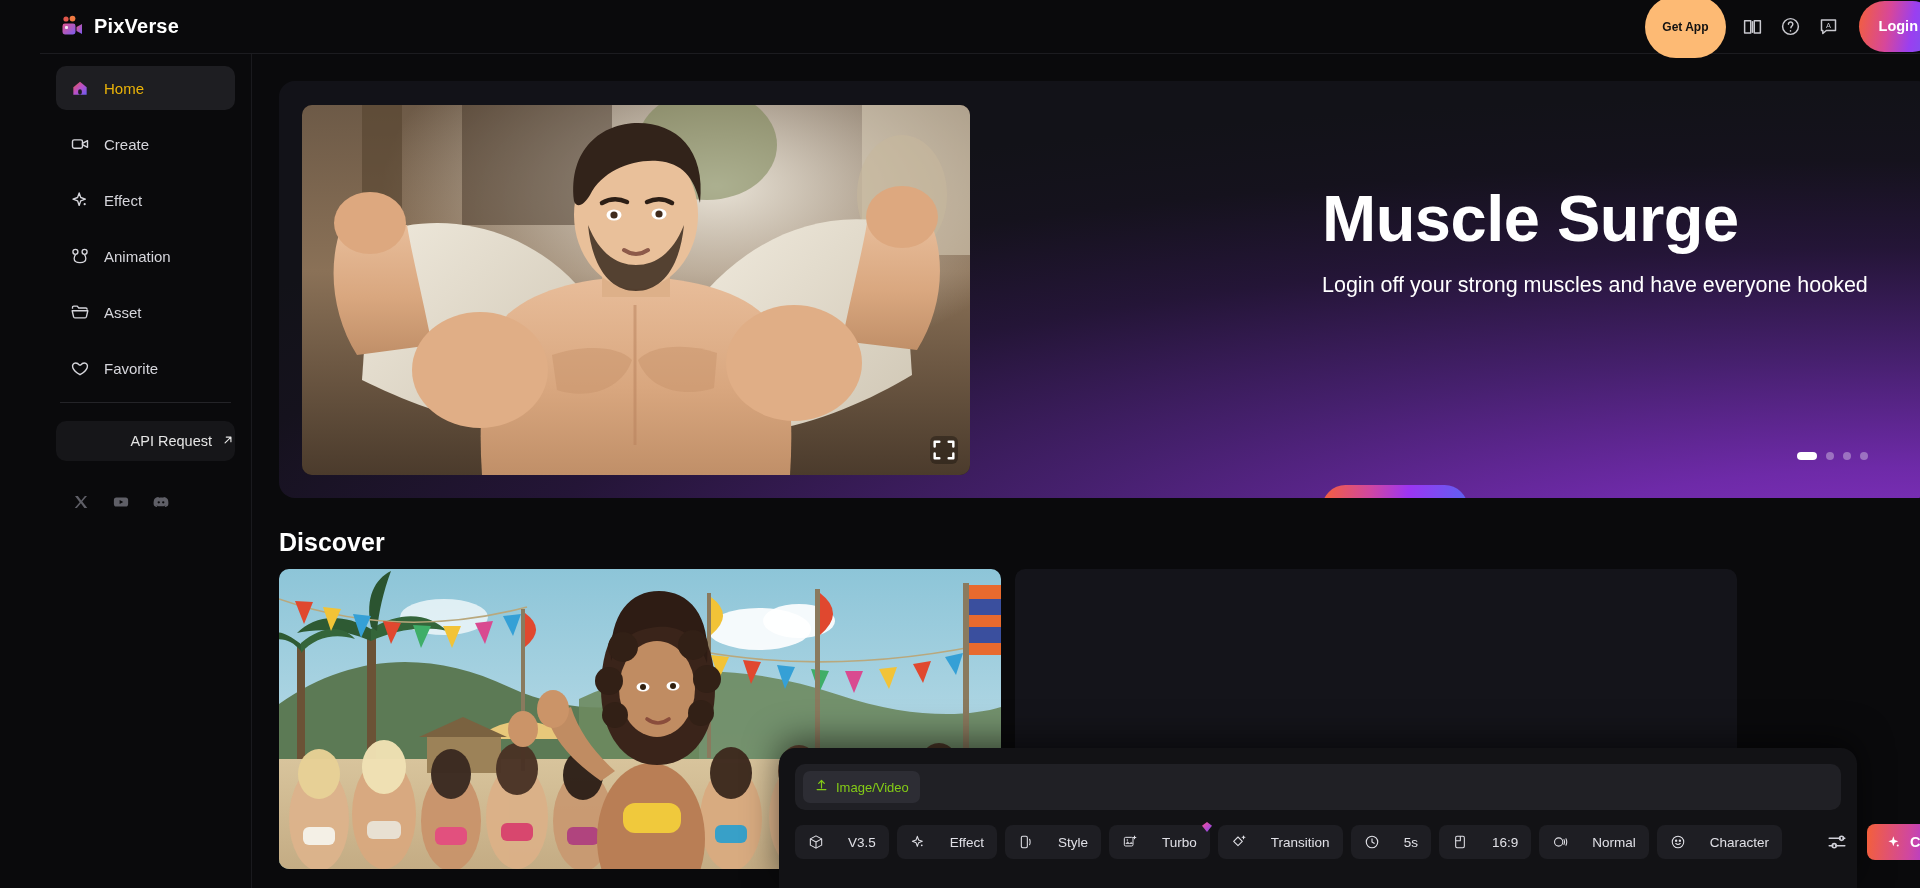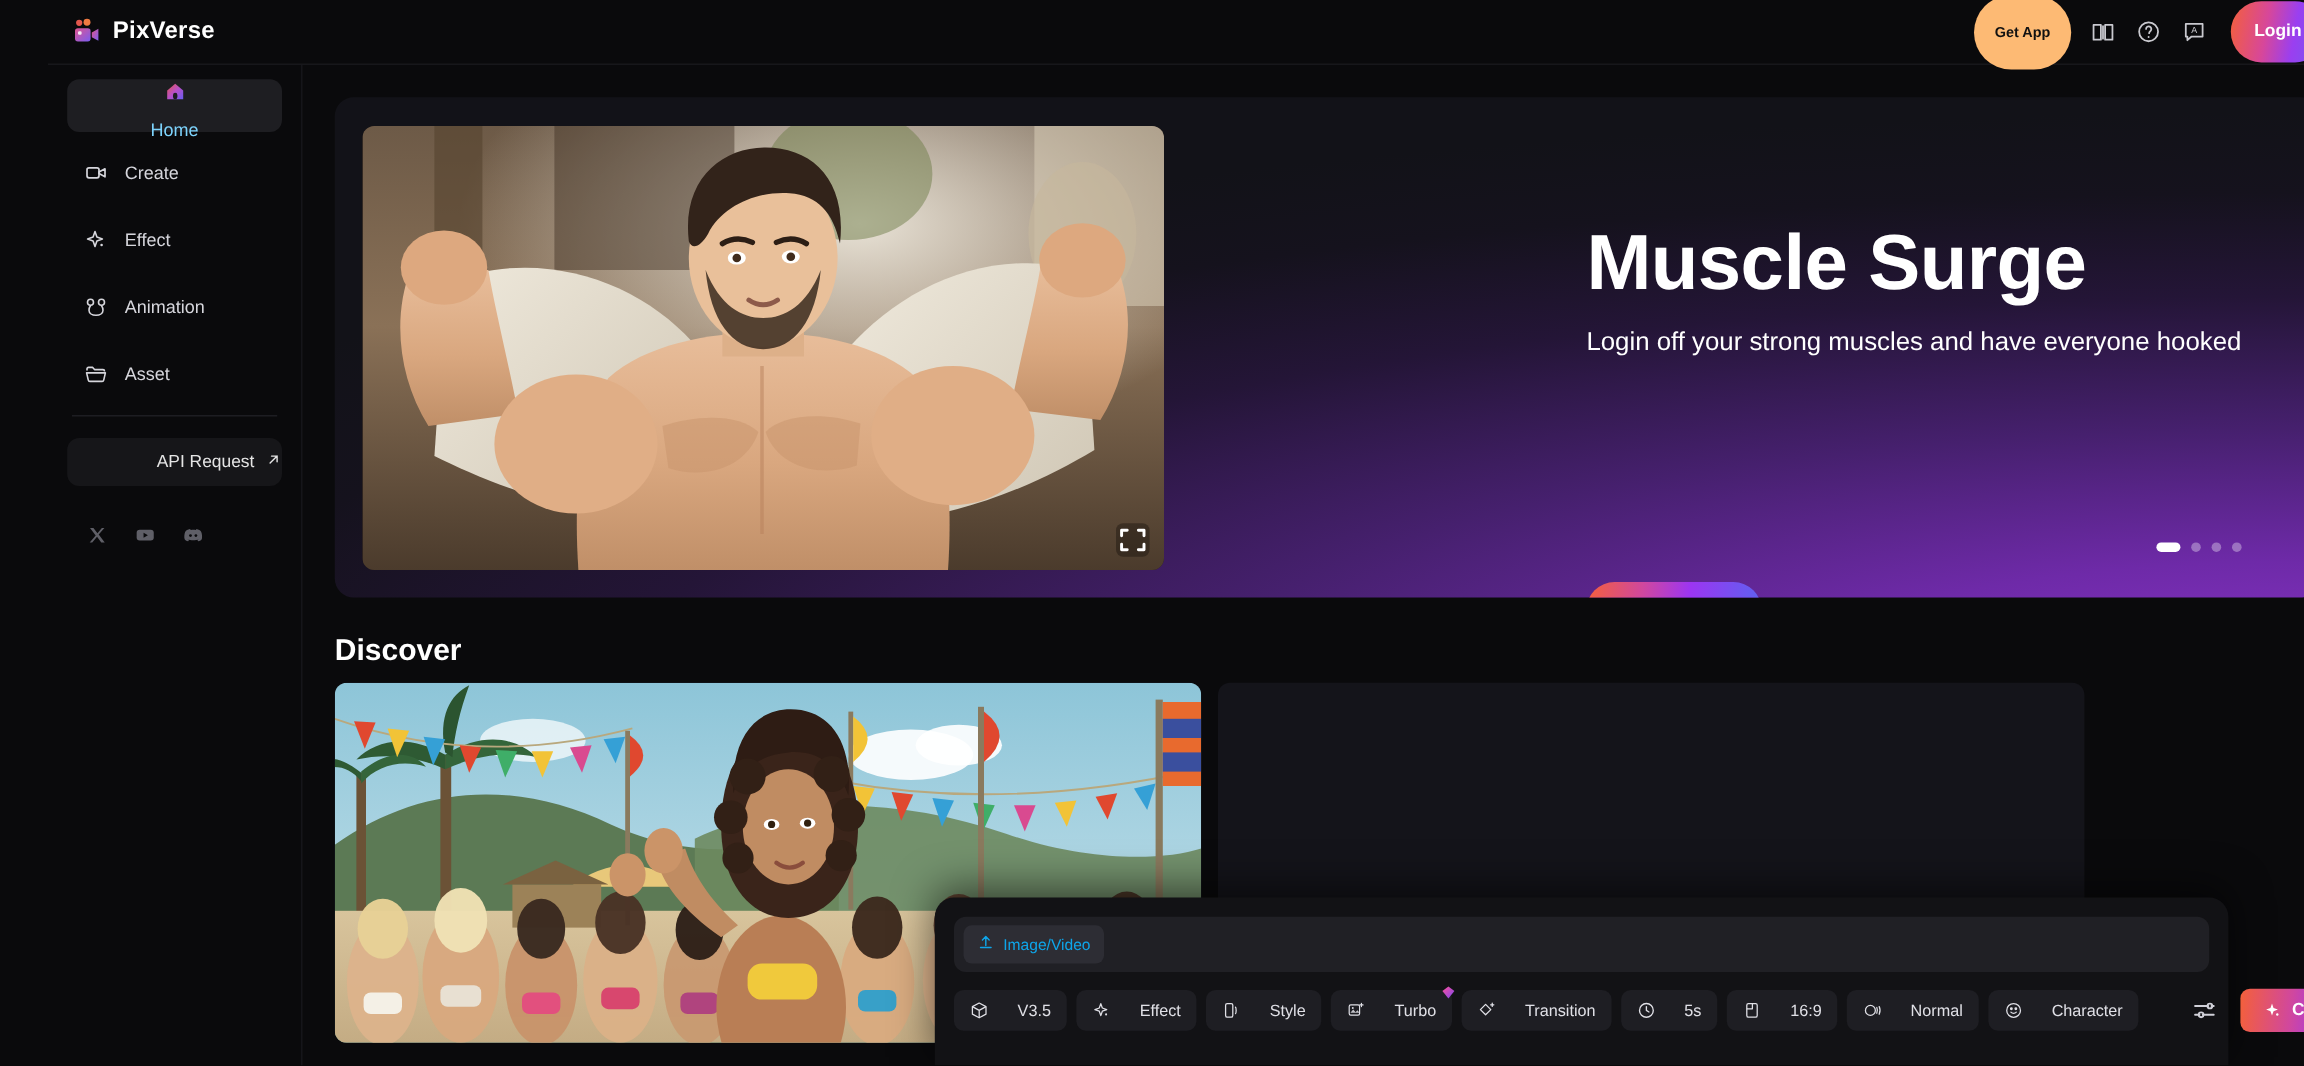--- a/index.html
+++ b/index.html
@@ -44,21 +44,21 @@
   .sidebar {
     position: absolute; top: 54px; left: 0; width: 212px; height: 834px;
     background: #0a0a0c; border-right: 1px solid #1a1a1e;
     padding: 12px 16px 0 16px; z-index: 30;
   }
   .nav-item {
     display: flex; align-items: center; gap: 14px;
     height: 44px; border-radius: 10px; padding: 0 14px; cursor: pointer;
     color: #d6d6dc; font-size: 15px; margin-bottom: 12px;
   }
-  .nav-item.active { background: #1e1e22; color: #7dd3fc; flex-direction: column; }
+  .nav-item.active { background: #1e1e22; color: #eab308; }
   .nav-ico { width: 20px; height: 20px; display: flex; align-items: center; justify-content: center; flex: 0 0 20px; }
   .nav-divider { height: 1px; background: #242428; margin: 12px 4px 18px 4px; }
   .api-btn {
     display: flex; align-items: center; justify-content: flex-end; gap: 9px;
     height: 40px; border-radius: 10px; background: #161619;
     color: #e5e5e5; font-size: 14.5px; cursor: pointer;
   }
   .socials { display: flex; gap: 22px; padding: 32px 0 0 16px; }
   .soc-ico { width: 18px; height: 18px; color: #5f5f67; cursor: pointer; display:flex; align-items:center; justify-content:center;}
   .footer-links { padding: 24px 0 0 12px; display: flex; flex-direction: column; gap: 6px; }
@@ -115,21 +115,21 @@
     background: #121215; border-radius: 16px 16px 0 0;
     box-shadow: 0 -8px 34px rgba(0,0,0,.55);
     padding: 16px; z-index: 50;
   }
   .prompt-input-row {
     display: flex; align-items: center; height: 46px;
     background: #202025; border-radius: 10px; padding: 0 8px;
   }
   .img-video-btn {
     display: flex; align-items: center; gap: 7px; height: 32px; padding: 0 11px;
-    background: #2d2d34; border-radius: 7px; font-size: 13px; color: #0ea5e9; cursor: pointer;
+    background: #2d2d34; border-radius: 7px; font-size: 13px; color: #84cc16; cursor: pointer;
     white-space: nowrap;
   }
   .prompt-text {
     flex: 1; background: transparent; border: none; outline: none;
     color: #d5d5dd; font-size: 15px; font-family: "Liberation Sans", sans-serif;
     padding-left: 14px;
   }
   .prompt-text::placeholder { color: #8b8b95; }
   .chip-row { display: flex; align-items: center; gap: 8px; margin-top: 14px; }
   .chip {
@@ -254,20 +254,28 @@
     <div class="nav-item">
       <span class="nav-ico">
         <svg viewBox="0 0 24 24" width="20" height="20" fill="none" stroke="currentColor" stroke-width="1.6" stroke-linejoin="round">
           <path d="M3 8.2V6.5A1.5 1.5 0 014.5 5h4.2l1.8 2.2H19a1.5 1.5 0 011.5 1.5v.5"></path>
           <path d="M2.6 10.5h18.8l-1.7 7.2a1.6 1.6 0 01-1.6 1.3H5.9a1.6 1.6 0 01-1.6-1.3z"></path>
         </svg>
       </span>
       <span>Asset</span>
     </div>
 
+    <div class="nav-item">
+      <span class="nav-ico">
+        <svg viewBox="0 0 24 24" width="20" height="20" fill="none" stroke="currentColor" stroke-width="1.7" stroke-linejoin="round">
+          <path d="M12 20s-7.3-4.4-8.6-8.4C2.3 8.6 4 6 6.8 6c1.9 0 3.4 1.1 4.2 2.4h2C13.8 7.1 15.3 6 17.2 6c2.8 0 4.5 2.6 3.4 5.6C19.3 15.6 12 20 12 20z"></path>
+        </svg>
+      </span>
+      <span>Favorite</span>
+    </div>
 
     <div class="nav-divider"></div>
 
     <div class="api-btn">
       <span>API Request</span>
       <span>
         <svg viewBox="0 0 24 24" width="14" height="14" fill="none" stroke="currentColor" stroke-width="2" stroke-linecap="round" stroke-linejoin="round">
           <path d="M7 17 17 7M9 7h8v8"></path>
         </svg>
       </span>

